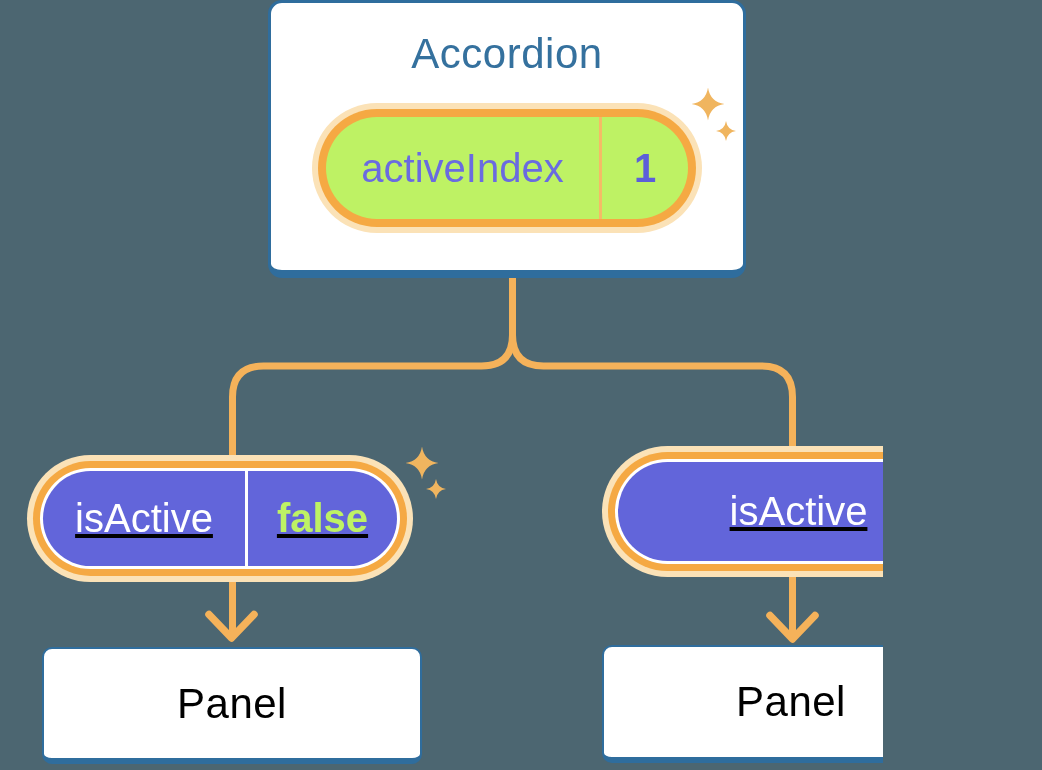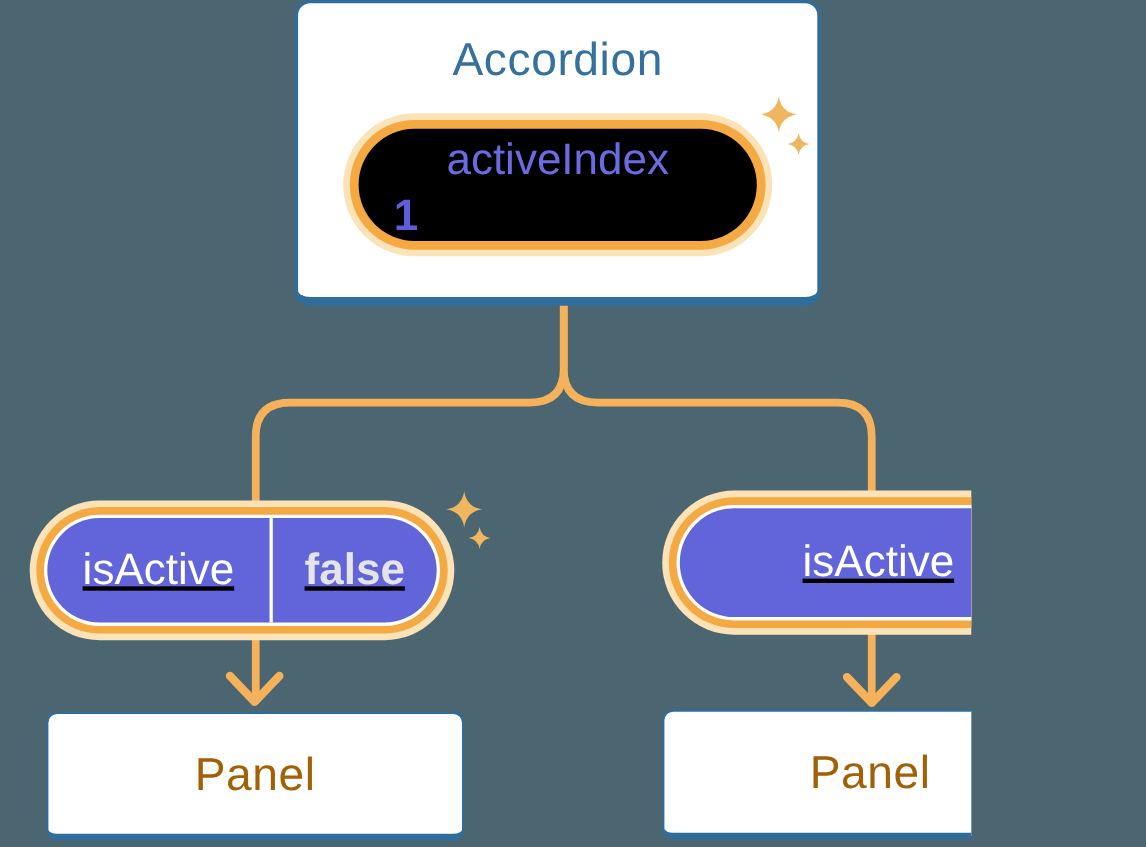--- a/index.html
+++ b/index.html
@@ -43,21 +43,21 @@
     line-height: 1;
     color: #35719E;
     letter-spacing: 0.5px;
   }
   .panel-card {
     border-width: 2px;
     border-bottom-width: 6px;
     border-radius: 10px;
     display: flex; align-items: center; justify-content: center;
     font-size: 42px;
-    color: #a16207;
+    color: #000000;
     letter-spacing: 0.5px;
   }
   .panel-card.left  { left: 42px;  top: 647px; width: 380px; height: 117px; }
   .panel-card.right { left: 602px; top: 645px; width: 378px; height: 118px; }
 
   
   .pill-glow {
     position: absolute;
     z-index: 3;
     background: #FBE2B7;         
@@ -66,28 +66,27 @@
     box-sizing: border-box;
   }
   .ring-orange {
     background: #F5A943;
     border-radius: 999px;
     padding: 8px;
     box-sizing: border-box;
     width: 100%; height: 100%;
   }
   .pill-face {
-    background: #000000;
+    background: #bef264;
     border-radius: 999px;
     width: 100%; height: 100%;
     box-sizing: border-box;
     display: flex;
     align-items: stretch;
     overflow: hidden;
-    flex-direction: column;
   }
   
   .state-pill { left: 312px; top: 103px; width: 390px; height: 130px; }
   .state-pill .pill-label {
     flex: 1; display: flex; align-items: center; justify-content: center;
     font-size: 40px; color: #6A6BE0;
   }
   .state-pill .pill-divider { width: 3px; background: #F4BB66; }
   .state-pill .pill-value {
     width: 86px; display: flex; align-items: center; justify-content: center;
@@ -111,21 +110,21 @@
   }
   .prop-pill.left  { left: 27px;  top: 455px; width: 386px; height: 127px; }
   .prop-pill.right { left: 602px; top: 446px; width: 396px; height: 131px; }
   .prop-pill .pill-label {
     flex: 1; display: flex; align-items: center; justify-content: center;
     font-size: 40px; color: #ffffff;
   }
   .prop-pill .pill-divider { width: 3px; background: #ffffff; }
   .prop-pill .pill-value {
     width: 149px; display: flex; align-items: center; justify-content: center;
-    font-size: 40px; font-weight: 700; color: #e5e5e5;
+    font-size: 40px; font-weight: 700; color: #bef264;
   }
 </style>
 </head>
 <body>
 
 <div class="stage">
 
   <svg class="layer connectors" viewBox="0 0 1042 770" xmlns="http://www.w3.org/2000/svg">
     <path d="M512.5 274 V335 Q512.5 366 481.5 366 H263.5 Q232.5 366 232.5 397 V638" fill="none" stroke="#F5B25A" stroke-width="7"></path>
     <path d="M512.5 274 V335 Q512.5 366 543.5 366 H761.5 Q792.5 366 792.5 397 V639" fill="none" stroke="#F5B25A" stroke-width="7"></path>

